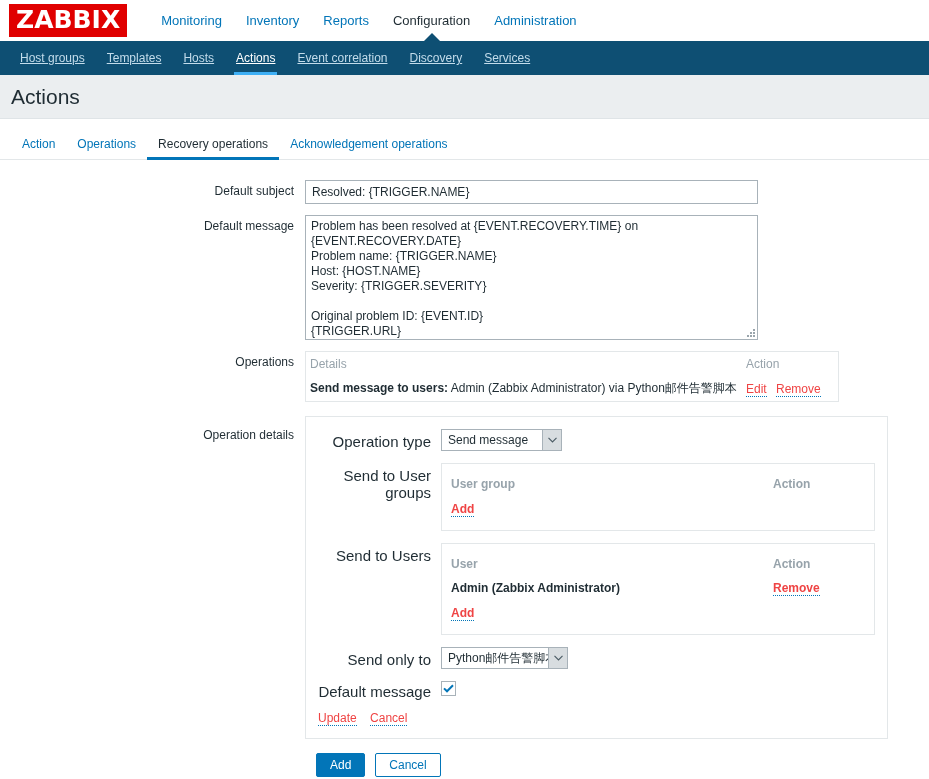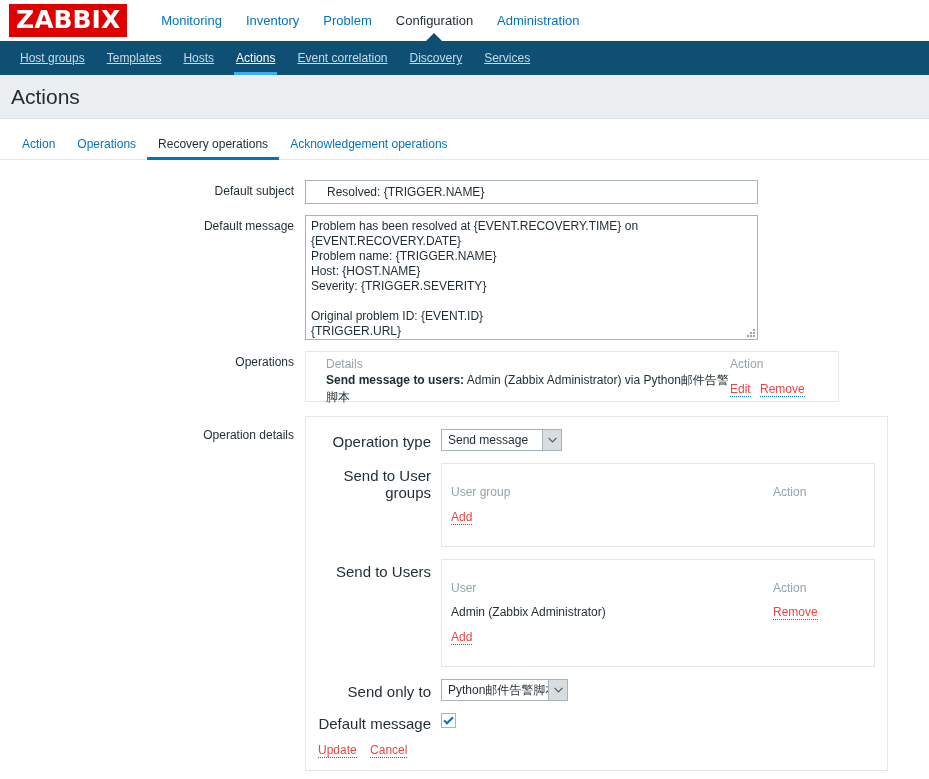--- a/index.html
+++ b/index.html
@@ -150,21 +150,21 @@
     font-size: 12px;
     color: #1f2c33;
     flex: 0 0 305px;
   }
   .row .fld { flex: 1 1 auto; }
 
   input.txt {
     width: 453px;
     height: 24px;
     border: 1px solid #a8b2b9;
-    padding: 2px 21px;
+    padding: 2px 6px;
     font-family: "Liberation Sans", sans-serif;
     font-size: 12px;
     color: #1f2c33;
     background: #ffffff;
     outline: none;
   }
   .ta-wrap { position: relative; width: 453px; }
   textarea.txtarea {
     width: 453px;
     height: 125px;
@@ -190,21 +190,21 @@
     position: absolute;
     width: 2px; height: 2px;
     background: #9aa5ac;
   }
 
   
   .optable {
     width: 534px;
     border: 1px solid #e3e7e9;
     background: #ffffff;
-    padding: 0 20px;
+    padding: 0 4px;
   }
   .optable .thead, .optable .trow {
     display: flex;
     align-items: center;
   }
   .optable .thead {
     height: 24px;
     color: #97a3ab;
     font-size: 12px;
   }
@@ -268,21 +268,22 @@
     justify-content: center;
   }
   .sel .sel-arrow svg { display: block; }
   .sel-opttype .sel-val { width: 100px; }
   .sel-sendonly .sel-val { width: 106px; }
 
   
   .subtable {
     border: 1px solid #e3e7e9;
     background: #ffffff;
-    padding: 16px 9px;
+    padding: 8px 9px;
+    font-weight: bold;
   }
   .subtable .st-head, .subtable .st-row, .subtable .st-add {
     display: flex;
     align-items: center;
   }
   .subtable .st-head { height: 24px; color: #97a3ab; font-size: 12px; }
   .subtable .st-row { height: 24px; font-size: 12px; }
   .subtable .st-add { height: 26px; }
   .st-c1 { flex: 1 1 auto; }
   .st-c2 { width: 92px; flex: 0 0 92px; }
@@ -337,21 +338,21 @@
   }
 </style>
 </head>
 <body>
 
 <div class="topbar">
   <div class="logo">ZABBIX</div>
   <nav class="mainmenu">
     <div class="mitem">Monitoring</div>
     <div class="mitem">Inventory</div>
-    <div class="mitem">Problem</div>
+    <div class="mitem">Reports</div>
     <div class="mitem selected">Configuration</div>
     <div class="mitem">Administration</div>
   </nav>
 </div>
 
 <nav class="subnav">
   <div class="sitem">Host groups</div>
   <div class="sitem">Templates</div>
   <div class="sitem">Hosts</div>
   <div class="sitem selected">Actions</div>

